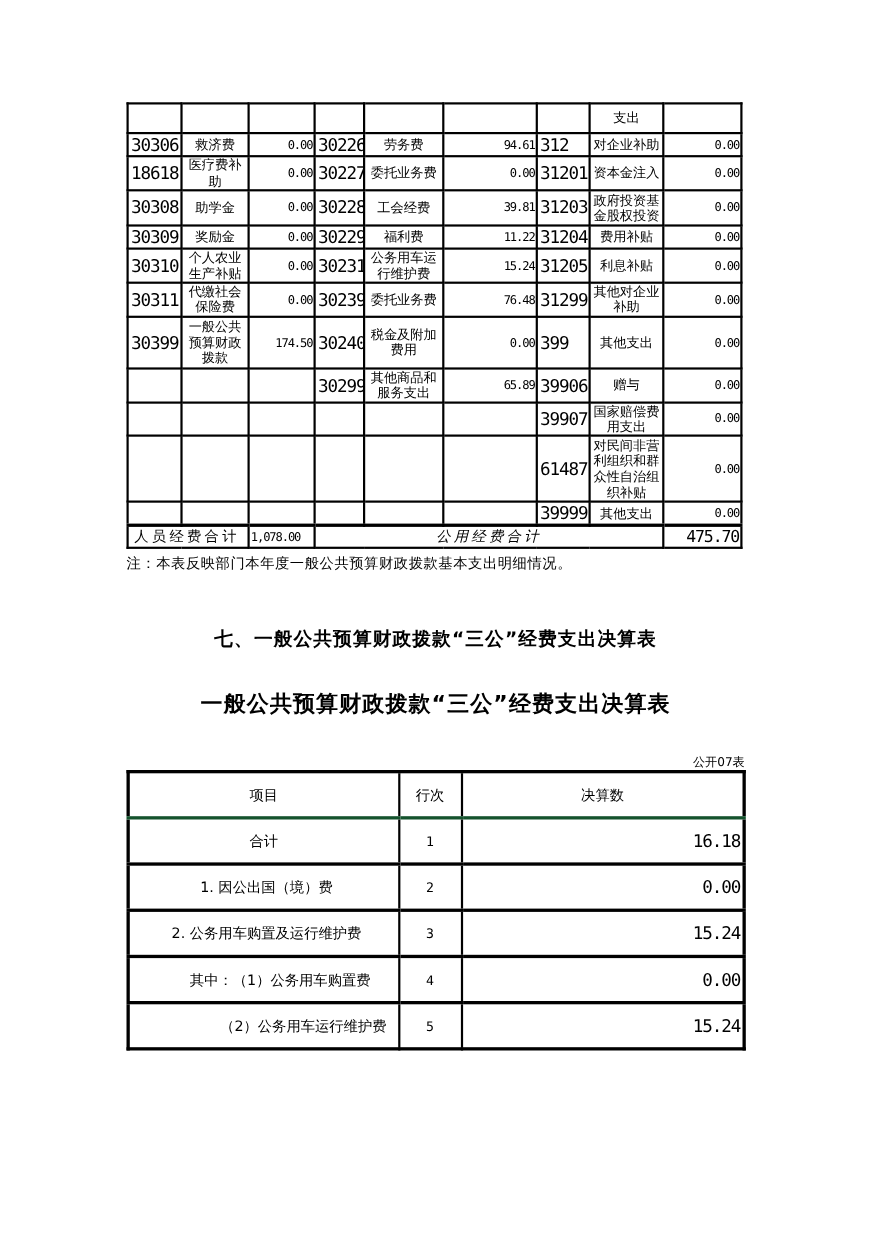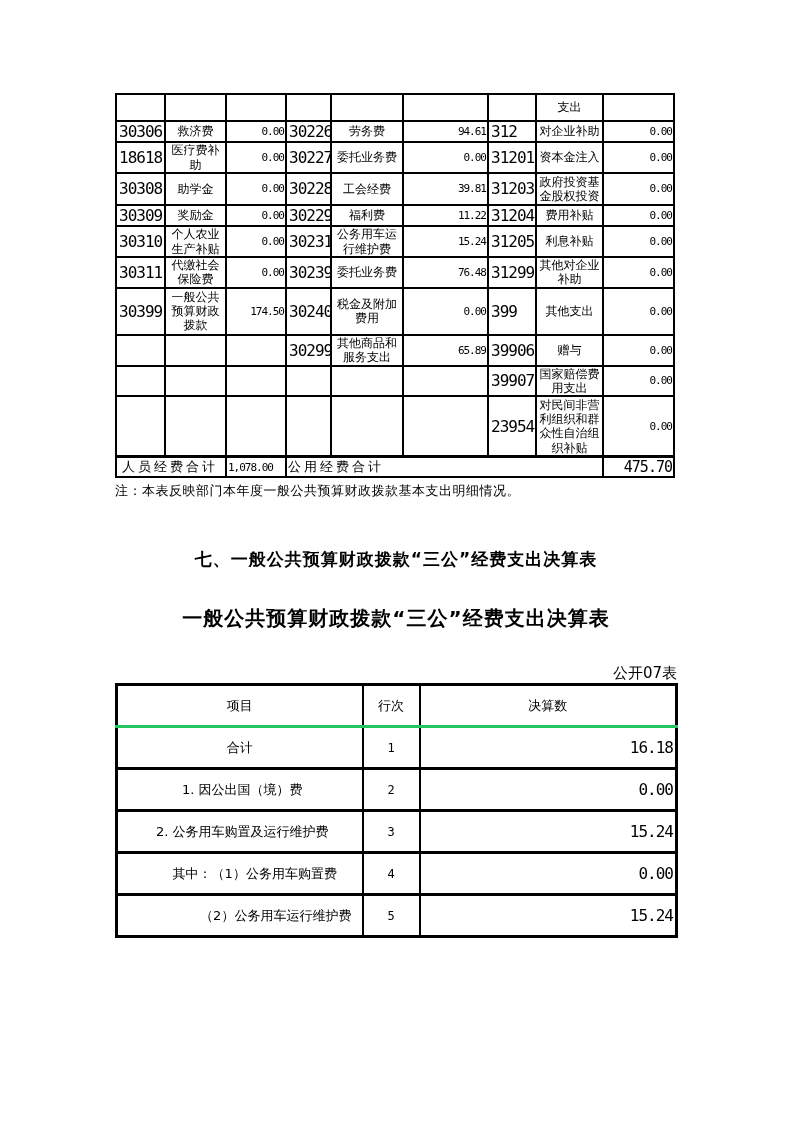--- a/index.html
+++ b/index.html
@@ -30,52 +30,52 @@
   }
   table.t1 td.code{font-size:16px;text-align:left;padding-left:2px;font-family:"DejaVu Sans Mono",monospace;letter-spacing:-1px;}
   table.t1 td.name{text-align:center;}
   table.t1 td.val{font-size:11px;text-align:right;padding-right:1px;font-family:"DejaVu Sans Mono",monospace;letter-spacing:-1px;}
   tr.r0 td{height:25px;} tr.r1 td{height:12px;} tr.r2 td{height:26px;}
   tr.r3 td{height:30px;} tr.r4 td{height:14px;} tr.r5 td{height:28px;}
   tr.r6 td{height:28px;} tr.r7 td{height:45px;} tr.r8 td{height:28px;}
   tr.r9 td{height:28px;} tr.r10 td{height:58px;} tr.r11 td{height:14px;}
   tr.rf td{height:18px;border-top:3px solid #000;font-size:13px;}
   tr.rf td.lbl{letter-spacing:3px;padding-left:5px;text-align:left;}
-  tr.rf td.lblc{letter-spacing:3px;}
+  tr.rf td.lblc{letter-spacing:3px;text-align:center;font-style:italic;}
   tr.rf td.vleft{font-size:11px;text-align:left;font-family:"DejaVu Sans Mono",monospace;letter-spacing:-1px;}
   tr.rf td.vright{font-size:15px;text-align:right;padding-right:1px;font-family:"DejaVu Sans Mono",monospace;letter-spacing:-1px;}
 
   
   .note{margin-top:4px;font-size:13px;letter-spacing:0.5px;}
 
   
   .sec-title{margin-top:48px;font-size:17px;font-weight:bold;text-align:center;letter-spacing:1px;}
   .tbl-title{margin-top:34px;font-size:20px;font-weight:bold;text-align:center;letter-spacing:1px;}
 
   
-  .sheet-no{margin-top:32px;font-size:15px;text-align:right;}
+  .sheet-no{margin-top:32px;font-size:11px;text-align:right;}
   .meta-line{margin-top:6px;margin-bottom:5px;font-size:13px;display:flex;justify-content:space-between;}
 
   
   table.t2{
     border-collapse:collapse;
     table-layout:fixed;
     width:560px;
     border:3px solid #000;
   }
   table.t2 td,table.t2 th{
     border:2px solid #000;
     font-size:13px;
     font-weight:normal;
     padding:0;
     overflow:hidden;
     vertical-align:middle;
   }
   table.t2 tr td, table.t2 tr th{height:39px;}
-  table.t2 th{text-align:center;border-bottom:3px solid #22c55e;}
+  table.t2 th{text-align:center;border-bottom:3px solid #14532d;}
   table.t2 td{border-top:3px solid #000;}
   table.t2 td.item{text-align:center;padding-left:5px;}
   table.t2 td.item.center{text-align:center;padding-left:0;}
   table.t2 td.item.ind1{padding-left:30px;}
   table.t2 td.item.ind2{padding-left:72px;}
   table.t2 td.line{text-align:center;font-size:12px;font-family:"DejaVu Sans Mono",monospace;}
   table.t2 td.amt{text-align:right;padding-right:2px;font-size:16px;font-family:"DejaVu Sans Mono",monospace;letter-spacing:-1px;}
 </style>
 </head>
 <body>
@@ -206,22 +206,33 @@
           <td class="name">国家赔偿费用支出</td>
           <td class="val">0.00</td>
         </tr>
         <tr class="r10">
           <td class="code"></td>
           <td class="name"></td>
           <td class="val"></td>
           <td class="code"></td>
           <td class="name"></td>
           <td class="val"></td>
-          <td class="code">23954</td>
+          <td class="code">61487</td>
           <td class="name">对民间非营利组织和群众性自治组织补贴</td>
+          <td class="val">0.00</td>
+        </tr>
+        <tr class="r11">
+          <td class="code"></td>
+          <td class="name"></td>
+          <td class="val"></td>
+          <td class="code"></td>
+          <td class="name"></td>
+          <td class="val"></td>
+          <td class="code">39999</td>
+          <td class="name">其他支出</td>
           <td class="val">0.00</td>
         </tr>
         <tr class="rf">
           <td class="lbl" colspan="2">人员经费合计</td>
           <td class="vleft">1,078.00</td>
           <td class="lblc" colspan="5">公用经费合计</td>
           <td class="vright">475.70</td>
         </tr>
       </tbody>
     </table>

